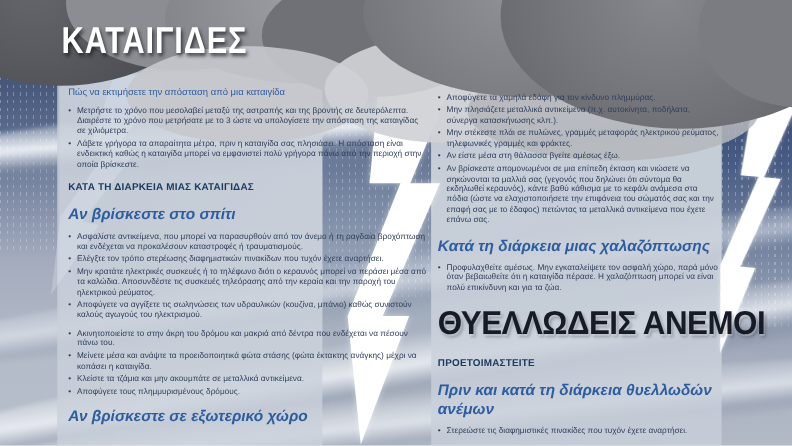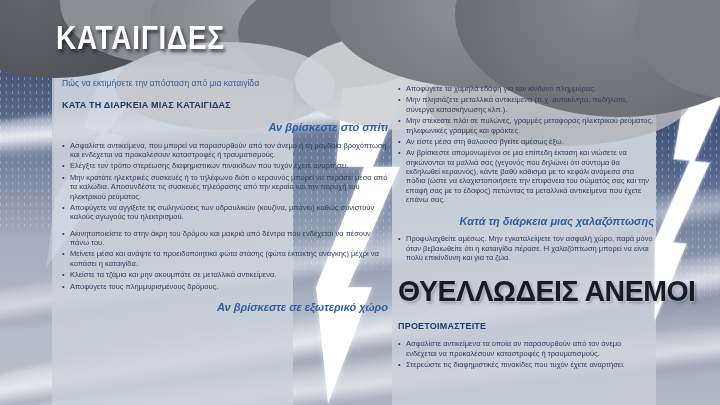--- a/index.html
+++ b/index.html
@@ -62,21 +62,21 @@
     color:#ffffff;font-size:34px;font-weight:bold;letter-spacing:1px;white-space:nowrap;
     transform:scaleX(.82);transform-origin:left center;
     text-shadow:2px 3px 4px rgba(18,20,28,.7);
   }
   
   .col{position:absolute;z-index:8;color:#2f3e5a;font-size:7.5px;line-height:1.25;}
   .col-left{left:62px;top:78px;width:326px;}
   .col-right{left:398px;top:84px;width:256px;}
   .heading-blue{color:#2e5d9f;font-weight:normal;font-size:8.6px;margin:0 0 7px;}
   .heading-caps{color:#1d3a63;font-weight:bold;font-size:9px;letter-spacing:.2px;margin:11px 0 7px;}
-  .subheading{color:#2e5d9f;font-weight:bold;font-style:italic;font-size:11px;margin:10px 0 6px;text-align:right;}
+  .subheading{color:#2e5d9f;font-weight:bold;font-style:italic;font-size:14px;margin:10px 0 6px;}
   .title-winds{
     color:#161b27;font-weight:bold;font-size:30px;letter-spacing:-.5px;white-space:nowrap;
     margin:10px 0 8px;transform:scaleX(.95);transform-origin:left center;
     text-shadow:1px 1px 1px rgba(255,255,255,.3),2px 2px 3px rgba(10,12,18,.3);
   }
   .bullets{list-style:none;margin:0 0 7px;padding:0;}
   .bullet{position:relative;padding-left:8px;margin:0 0 2px;}
   .bullet::before{content:"\2022";position:absolute;left:0;top:0;}
 </style>
 </head>
@@ -133,20 +133,22 @@
     <svg viewBox="0 0 150 345" preserveAspectRatio="none" aria-hidden="true">
       <polygon fill="#ffffff" points="58,0 130,0 85,108 112,108 60,228 84,228 40,344 28,228 76,108 48,108"></polygon>
     </svg>
   </div>
 
   <h1 class="title-main">ΚΑΤΑΙΓΙΔΕΣ</h1>
 
   <div class="col col-left">
       <div class="heading-blue">Πώς να εκτιμήσετε την απόσταση από μια καταιγίδα</div>
       <ul class="bullets">
+        <li class="bullet">Μετρήστε το χρόνο που μεσολαβεί μεταξύ της αστραπής και της βροντής σε δευτερόλεπτα. Διαιρέστε το χρόνο που μετρήσατε με το 3 ώστε να υπολογίσετε την απόσταση της καταιγίδας σε χιλιόμετρα.</li>
+        <li class="bullet">Λάβετε γρήγορα τα απαραίτητα μέτρα, πριν η καταιγίδα σας πλησιάσει. Η απόσταση είναι ενδεικτική καθώς η καταιγίδα μπορεί να εμφανιστεί πολύ γρήγορα πάνω από την περιοχή στην οποία βρίσκεστε.</li>
       </ul>
       <div class="heading-caps">ΚΑΤΑ ΤΗ ΔΙΑΡΚΕΙΑ ΜΙΑΣ ΚΑΤΑΙΓΙΔΑΣ</div>
       <div class="subheading">Αν βρίσκεστε στο σπίτι</div>
       <ul class="bullets">
         <li class="bullet">Ασφαλίστε αντικείμενα, που μπορεί να παρασυρθούν από τον άνεμο ή τη ραγδαία βροχόπτωση και ενδέχεται να προκαλέσουν καταστροφές ή τραυματισμούς.</li>
         <li class="bullet">Ελέγξτε τον τρόπο στερέωσης διαφημιστικών πινακίδων που τυχόν έχετε αναρτήσει.</li>
         <li class="bullet">Μην κρατάτε ηλεκτρικές συσκευές ή το τηλέφωνο διότι ο κεραυνός μπορεί να περάσει μέσα από τα καλώδια. Αποσυνδέστε τις συσκευές τηλεόρασης από την κεραία και την παροχή του ηλεκτρικού ρεύματος.</li>
         <li class="bullet">Αποφύγετε να αγγίξετε τις σωληνώσεις των υδραυλικών (κουζίνα, μπάνιο) καθώς συνιστούν καλούς αγωγούς του ηλεκτρισμού.</li>
       </ul>
       <ul class="bullets">
@@ -164,19 +166,19 @@
         <li class="bullet">Μην στέκεστε πλάι σε πυλώνες, γραμμές μεταφοράς ηλεκτρικού ρεύματος, τηλεφωνικές γραμμές και φράκτες.</li>
         <li class="bullet">Αν είστε μέσα στη θάλασσα βγείτε αμέσως έξω.</li>
         <li class="bullet">Αν βρίσκεστε απομονωμένοι σε μια επίπεδη έκταση και νιώσετε να σηκώνονται τα μαλλιά σας (γεγονός που δηλώνει ότι σύντομα θα εκδηλωθεί κεραυνός), κάντε βαθύ κάθισμα με το κεφάλι ανάμεσα στα πόδια (ώστε να ελαχιστοποιήσετε την επιφάνεια του σώματός σας και την επαφή σας με το έδαφος) πετώντας τα μεταλλικά αντικείμενα που έχετε επάνω σας.</li>
       </ul>
       <div class="subheading">Κατά τη διάρκεια μιας χαλαζόπτωσης</div>
       <ul class="bullets">
         <li class="bullet">Προφυλαχθείτε αμέσως. Μην εγκαταλείψετε τον ασφαλή χώρο, παρά μόνο όταν βεβαιωθείτε ότι η καταιγίδα πέρασε. Η χαλαζόπτωση μπορεί να είναι πολύ επικίνδυνη και για τα ζώα.</li>
       </ul>
       <div class="title-winds">ΘΥΕΛΛΩΔΕΙΣ ΑΝΕΜΟΙ</div>
       <div class="heading-caps">ΠΡΟΕΤΟΙΜΑΣΤΕΙΤΕ</div>
+      <div class="subheading">Πριν και κατά τη διάρκεια θυελλωδών ανέμων</div>
       <ul class="bullets">
-        <li class="bullet">Ασφαλίστε αντικείμενα τα οποία αν παρασυρθούν από τον άνεμο ενδέχεται να προκαλέσουν καταστροφές ή τραυματισμούς.</li>
         <li class="bullet">Στερεώστε τις διαφημιστικές πινακίδες που τυχόν έχετε αναρτήσει.</li>
       </ul>
     </div>
 
 </div>
 
 </body></html>

